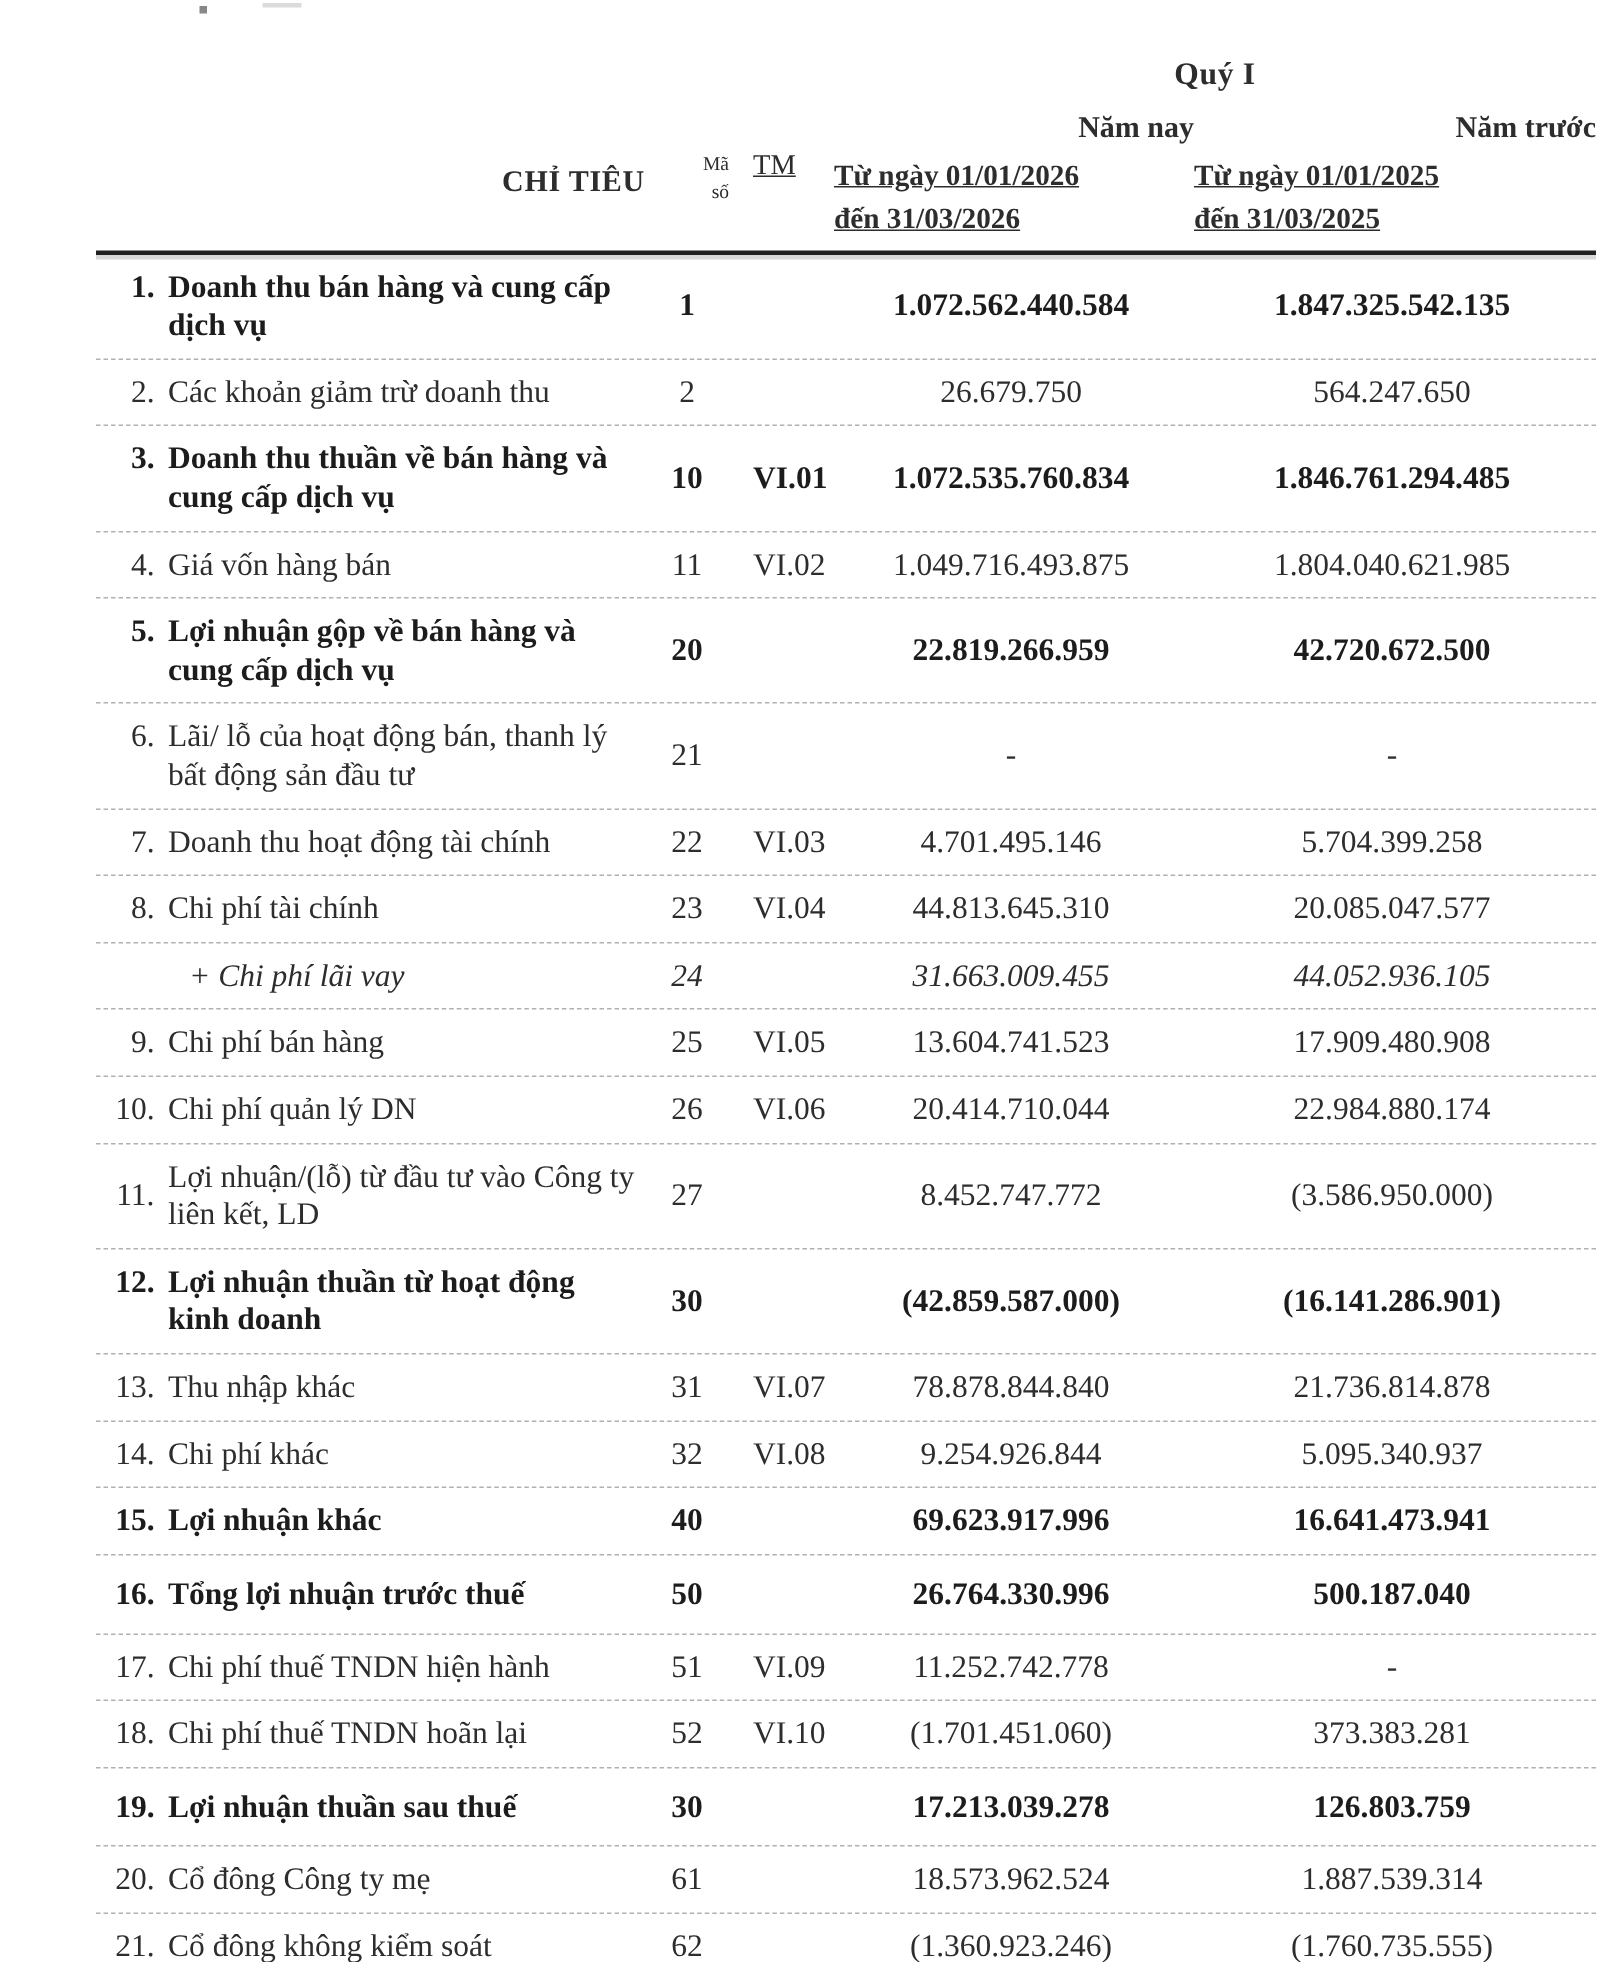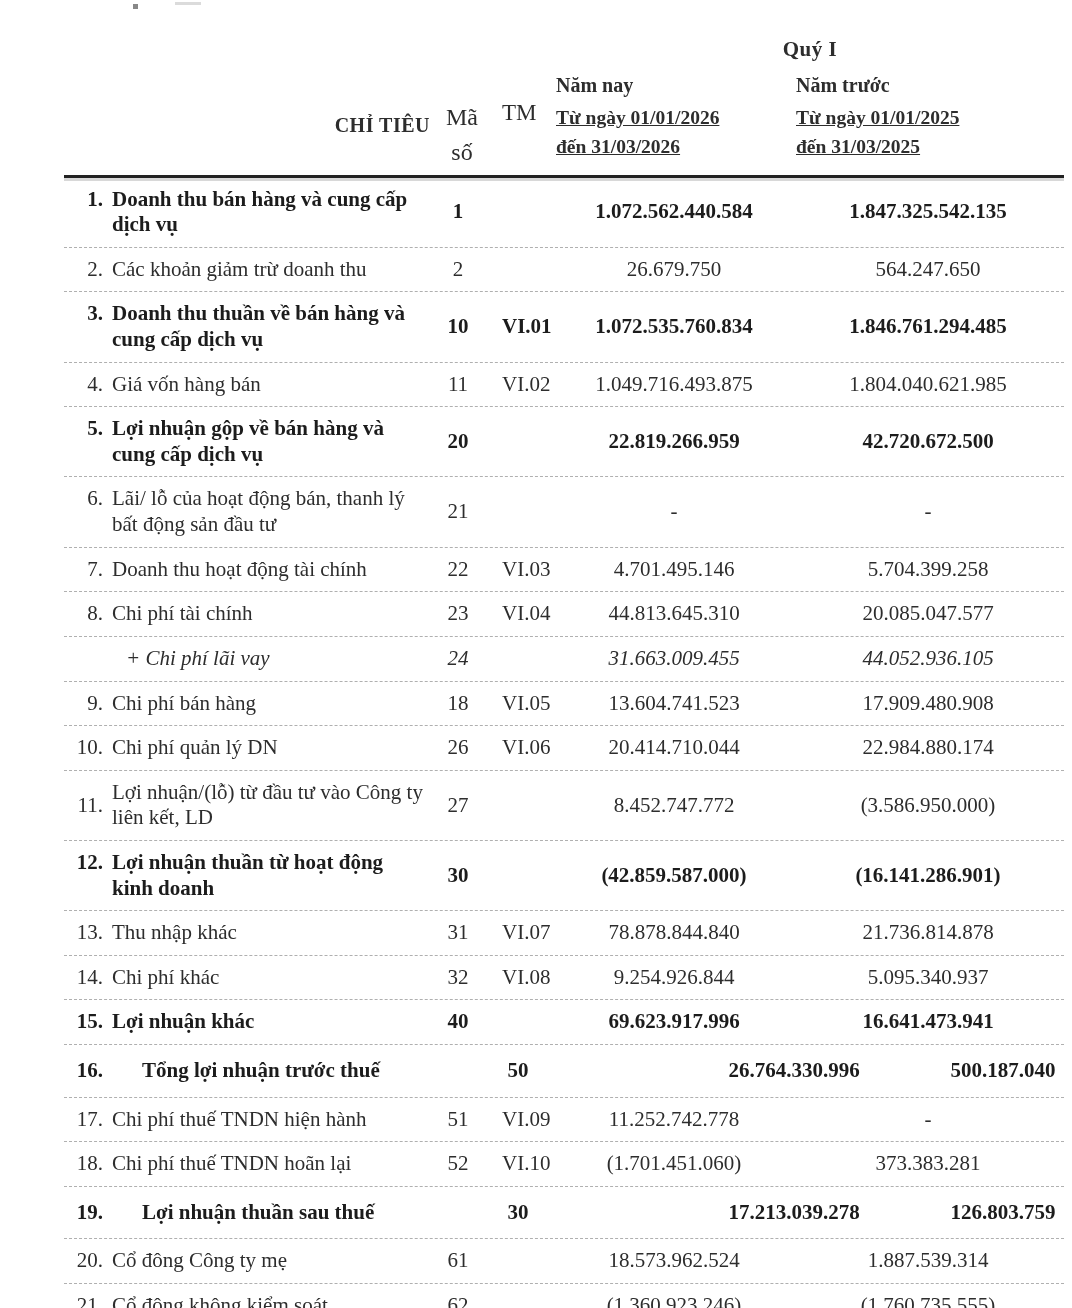--- a/index.html
+++ b/index.html
@@ -60,37 +60,38 @@
     grid-column: 1 / 3;
     align-self: center;
     text-align: right;
     font-weight: bold;
     font-size: 20px;
     letter-spacing: .5px;
     padding-top: 8px;
   }
   .h-code {
     grid-column: 3;
-    font-size: 24px;
+    font-size: 13px;
     padding-top: 26px;
     line-height: 1.45;
-    text-align: center;
+    text-align: right;
     padding-left: 8px;
   }
   .h-tm {
     grid-column: 4;
-    font-size: 23px;
+    font-size: 19px;
     padding-top: 26px;
     padding-left: 16px;
+    text-decoration: underline;
   }
   .h-year { font-size: 20px; }
   .h-cur  { grid-column: 5; }
   .h-prior{ grid-column: 6; }
   .h-year .yr {
-    text-align: left;
+    text-align: right;
     font-weight: bold;
     padding-bottom: 6px;
   }
   .h-year .pl {
     text-align: left;
     font-weight: bold;
     font-size: 19.5px;
     line-height: 1.5;
     padding-right: 2px;
     text-decoration: underline;
@@ -123,21 +124,21 @@
     padding-right: 9px;
   }
   .row.center-no .c.no { align-self: center; }
   .c.label { padding-right: 6px; }
   .c.code  { text-align: center; }
   .c.tm    { padding-left: 16px; }
   .c.num   { text-align: center; padding-right: 4px; }
   .row.bold .c { font-weight: bold; color: var(--ink-bold); }
   .row.italic .c { font-style: italic; }
   .row.italic .c.label { padding-left: 14px; }
-  .row.spaced { padding: 13px 0; gap: 30px; }
+  .row.spaced { padding: 13px 0; }
 </style>
 </head>
 <body>
 
 <div class="page">
   <span class="scan-speck"></span>
   <span class="scan-speck2"></span>
 
   <div class="thead">
     <div class="quarter">Quý I</div>
@@ -235,21 +236,21 @@
         <div class="c no"></div>
         <div class="c label">+ Chi phí lãi vay</div>
         <div class="c code">24</div>
         <div class="c tm"></div>
         <div class="c num">31.663.009.455</div>
         <div class="c num">44.052.936.105</div>
       </div>
       <div class="row">
         <div class="c no">9.</div>
         <div class="c label">Chi phí bán hàng</div>
-        <div class="c code">18</div>
+        <div class="c code">25</div>
         <div class="c tm">VI.05</div>
         <div class="c num">13.604.741.523</div>
         <div class="c num">17.909.480.908</div>
       </div>
       <div class="row">
         <div class="c no">10.</div>
         <div class="c label">Chi phí quản lý DN</div>
         <div class="c code">26</div>
         <div class="c tm">VI.06</div>
         <div class="c num">20.414.710.044</div>

